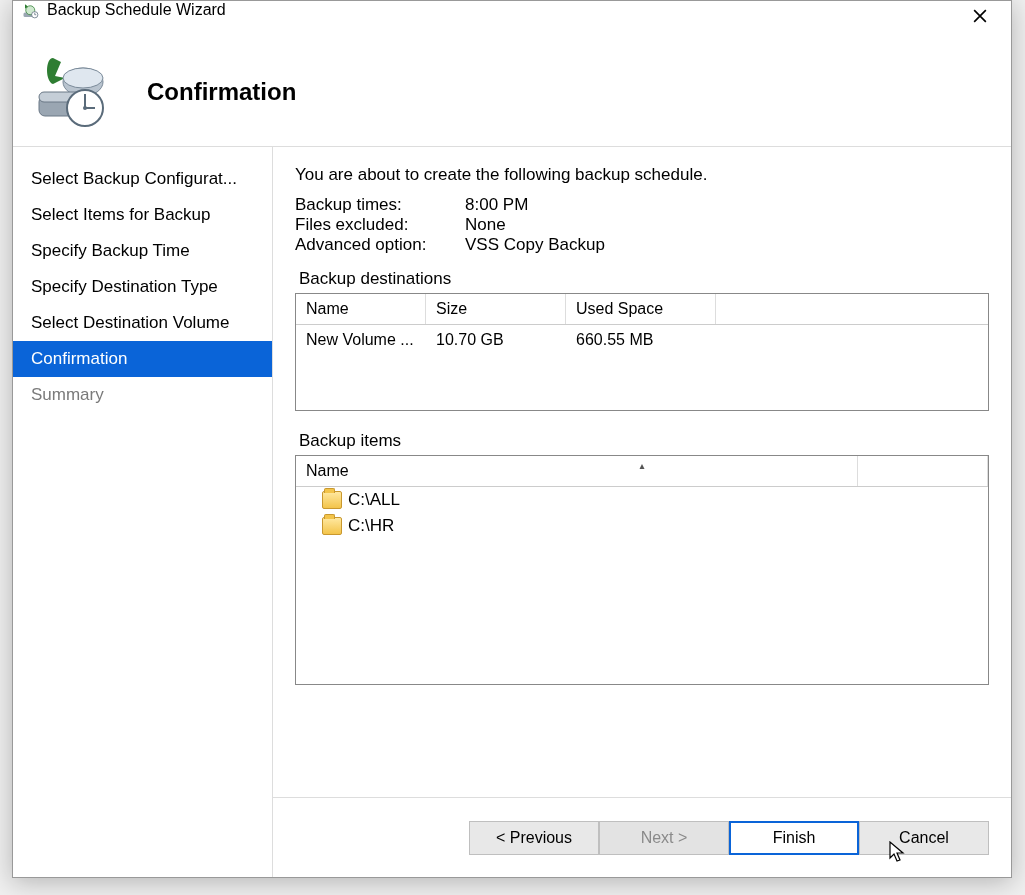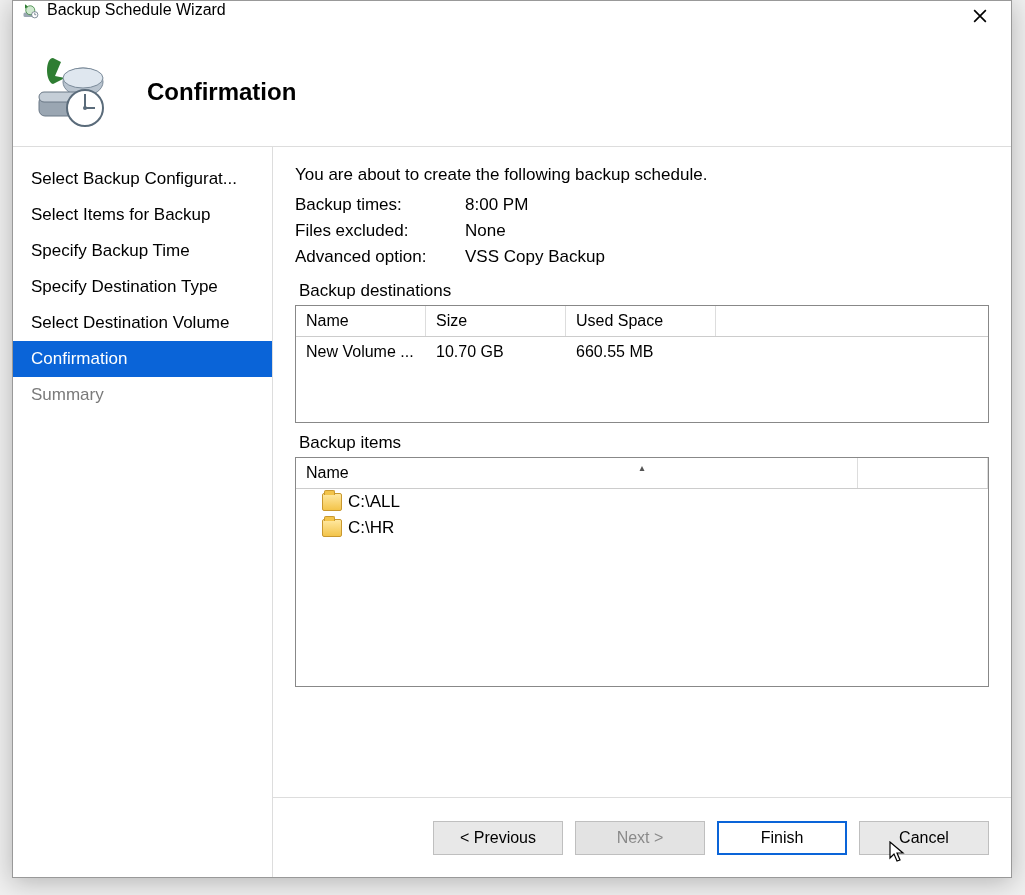--- a/index.html
+++ b/index.html
@@ -79,21 +79,21 @@
     display: flex;
     flex-direction: column;
   }
   .content {
     flex: 1;
     padding: 18px 22px 10px 22px;
     overflow: auto;
   }
   .content .intro { font-size: 17px; margin-bottom: 10px; }
 
-  .kv { display: grid; grid-template-columns: 170px 1fr; row-gap: 6px; margin-bottom: 14px; font-size: 17px;}
+  .kv { display: grid; grid-template-columns: 170px 1fr; margin-bottom: 14px; font-size: 17px;}
   .kv .k { }
   .kv .v { }
 
   .section-label { font-size: 17px; margin: 10px 0 4px 4px; }
 
   .table-box {
     border: 1px solid #888;
     height: 118px;
     overflow: auto;
     background: #fff;
@@ -146,21 +146,21 @@
     content:""; position:absolute; left:1px; top:-4px; width:9px; height:4px;
     background:#f3c44a; border:1px solid #c9982e; border-bottom:none; border-radius:2px 2px 0 0;
   }
 
   .footer {
     height: 80px;
     border-top: 1px solid #ddd;
     display: flex;
     align-items: center;
     justify-content: flex-end;
-    gap: 12px;
+    gap: 0;
     padding: 0 22px;
     position: relative;
   }
   .btn {
     width: 130px; height: 34px;
     background: #e8e8e8;
     border: 1px solid #bfbfbf;
     font-size: 16px;
     display: flex; align-items: center; justify-content: center;
     cursor: pointer;
@@ -255,21 +255,21 @@
             <div class="th"></div>
           </div>
           <div class="trow">
             <div class="td">New Volume ...</div>
             <div class="td">10.70 GB</div>
             <div class="td">660.55 MB</div>
             <div class="td"></div>
           </div>
         </div>
 
-        <div class="section-label" style="margin-top:10px">Backup items</div>
+        <div class="section-label" style="margin-top:20px">Backup items</div>
         <div class="items-box">
           <div class="items-head">
             <div class="th">Name</div>
             <div class="th"></div>
             <span class="sort-caret">▴</span>
           </div>
           <div class="item-row">
             <span class="folder-icon"></span>
             <span>C:\ALL</span>
           </div>

